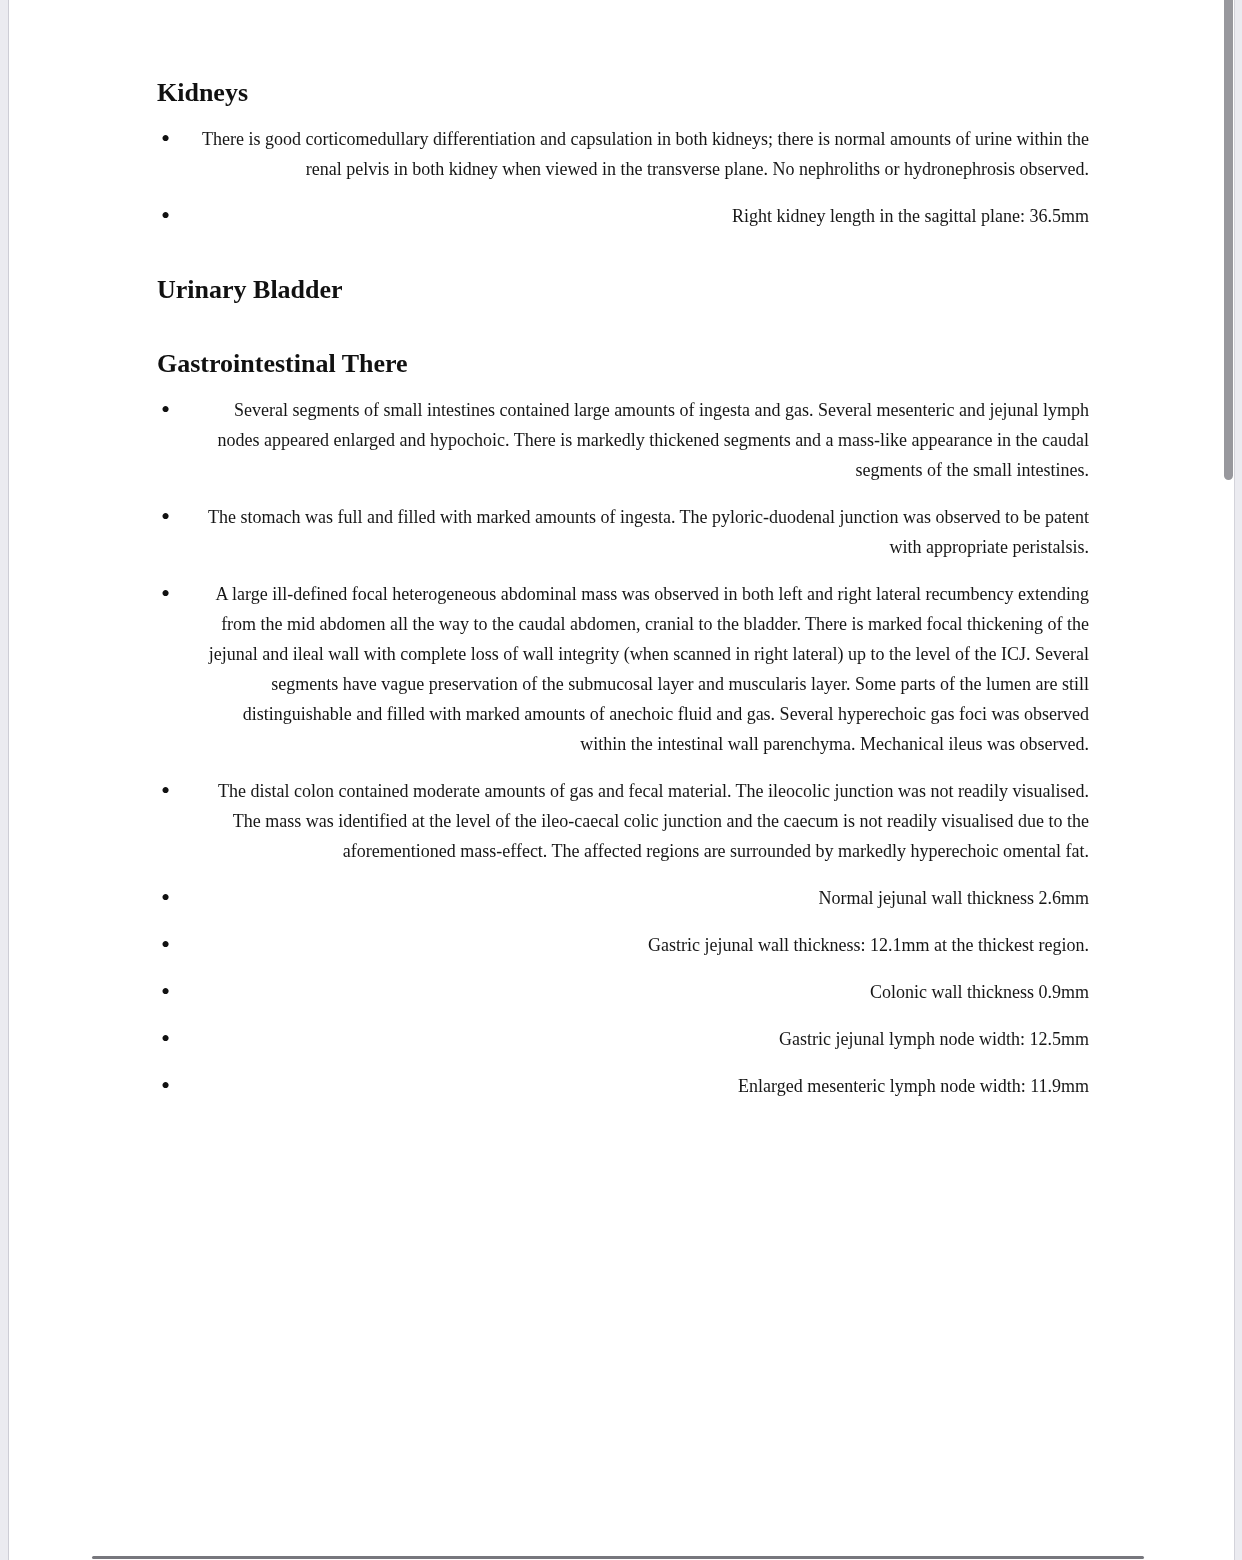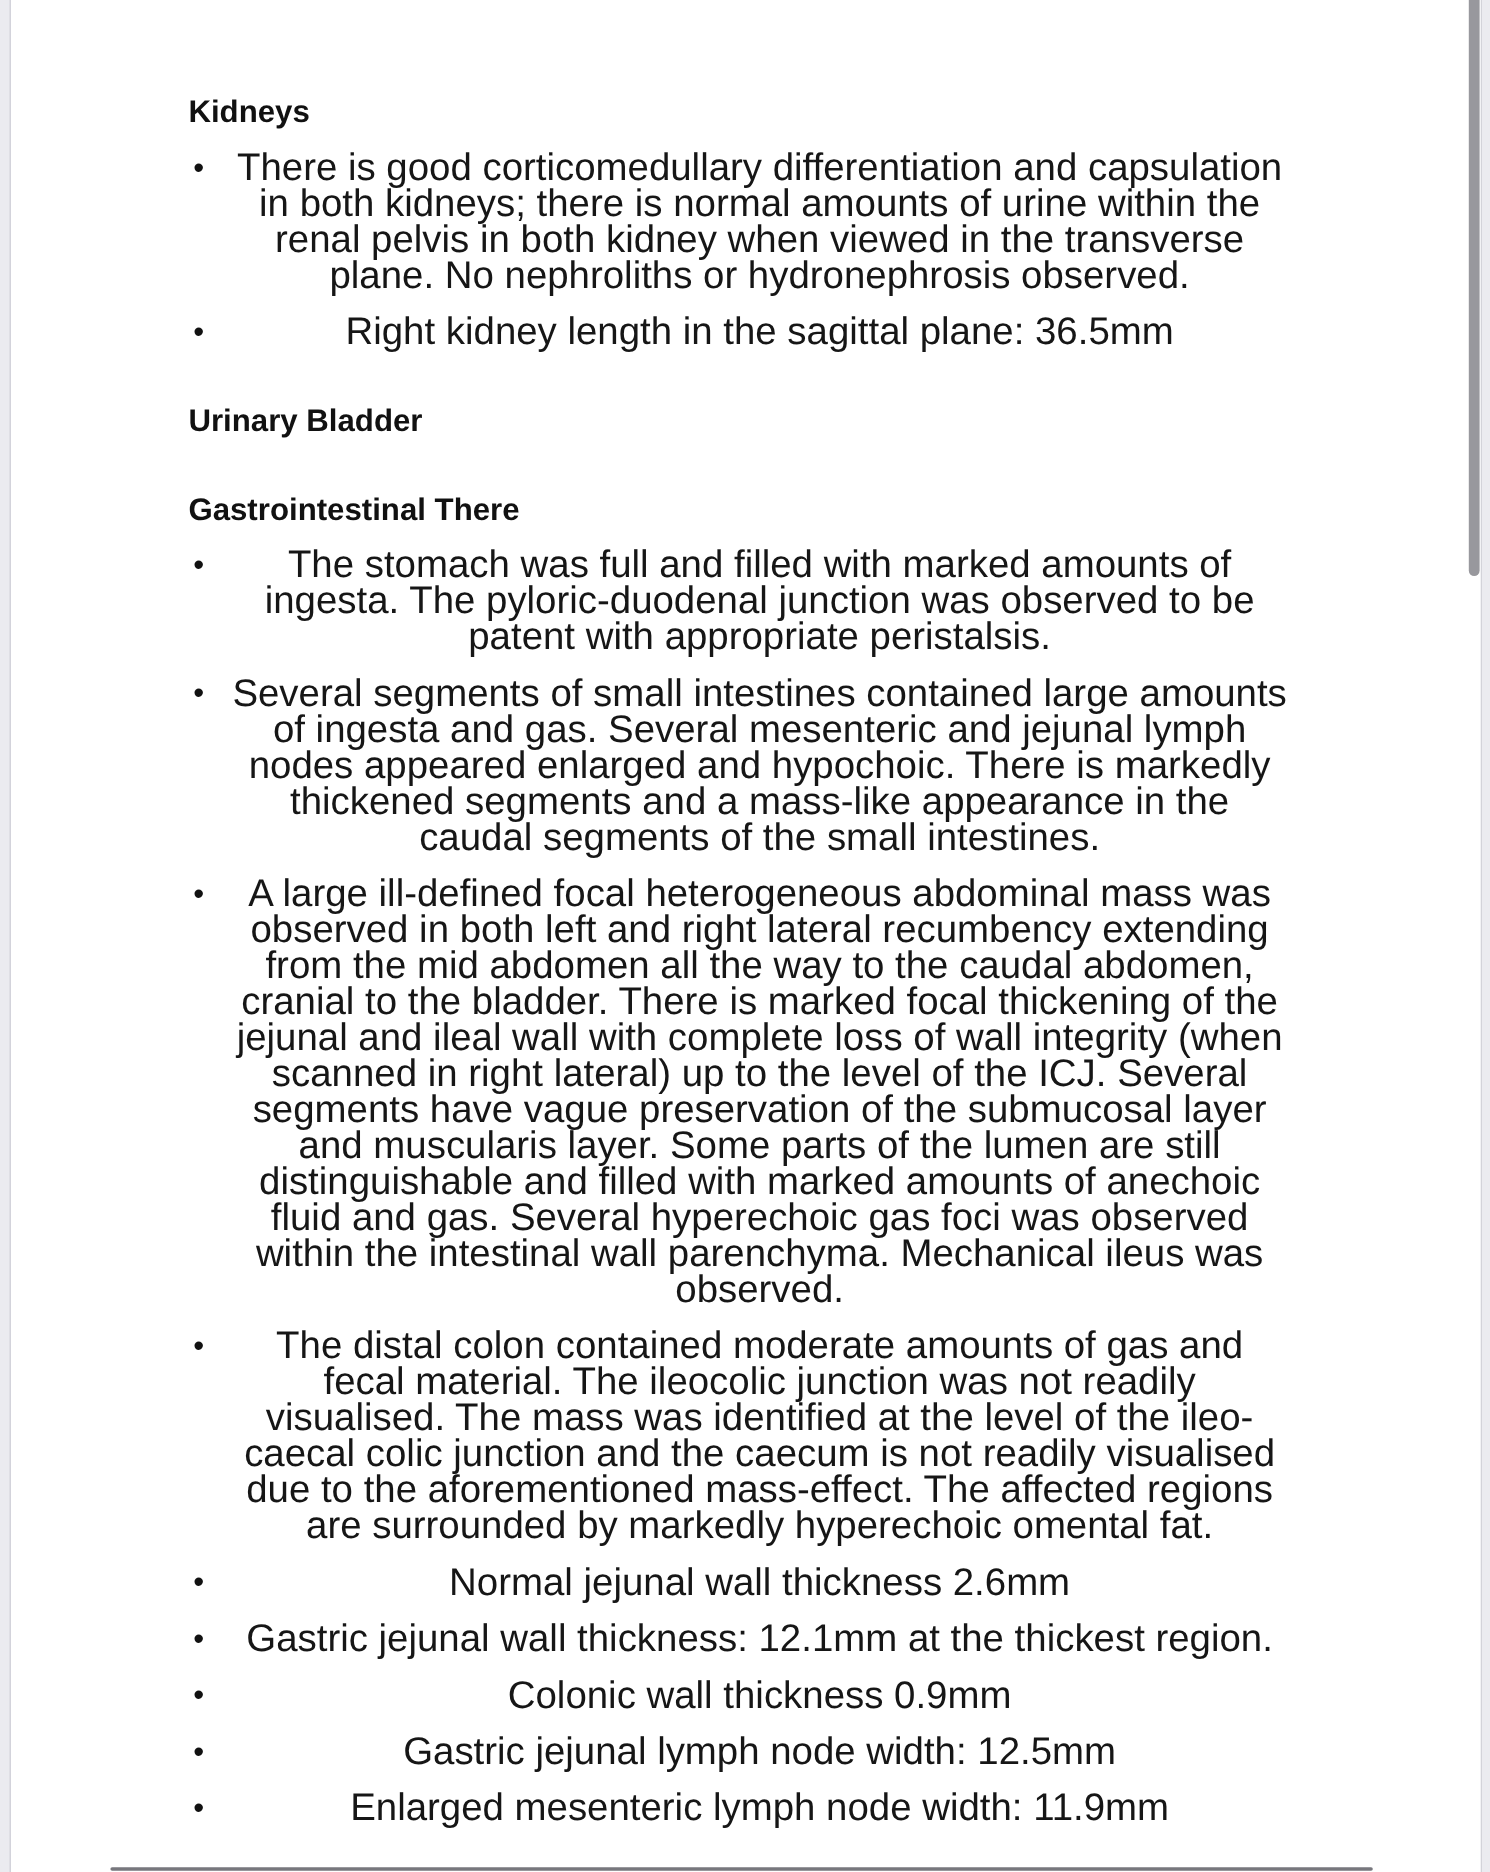--- a/index.html
+++ b/index.html
@@ -6,21 +6,21 @@
   html, body {
     margin: 0; padding: 0;
     width: 1242px; height: 1560px;
     background: #ffffff;
     overflow: hidden;
   }
   .screen {
     position: relative;
     width: 1242px; height: 1560px;
     background: #ffffff;
-    font-family: Liberation Sans, sans-serif;
+    font-family: Liberation Serif, serif;
     color: #161616;
   }
   .left-gutter {
     position: absolute; left: 0; top: 0;
     width: 9px; height: 1560px;
     background: #ebebf0;
     border-right: 1px solid #cdcdd5;
   }
   .right-gutter {
     position: absolute; right: 0; top: 0;
@@ -44,25 +44,25 @@
     margin: 44px 0 16px 0;
     color: #111111;
   }
   .report-section:first-child .section-heading { margin-top: 0; }
   .bullet-list {
     list-style: none;
     margin: 0; padding: 0;
   }
   .bullet-list li {
     position: relative;
-    font-size: 32px;
+    font-size: 18px;
     line-height: 30px;
-    margin: 0 16px 17px 0;
+    margin: 0 0 17px 0;
     padding-left: 36px;
-    text-align: center;
+    text-align: right;
   }
   .bullet-list li::before {
     content: "\2022";
     position: absolute;
     left: 4px; top: 0;
     font-size: 26px;
     line-height: 30px;
     color: #111111;
   }
   .scrollbar-thumb {
@@ -95,22 +95,22 @@
             <li>There is good corticomedullary differentiation and capsulation in both kidneys; there is normal amounts of urine within the renal pelvis in both kidney when viewed in the transverse plane. No nephroliths or hydronephrosis observed.</li>
             <li>Right kidney length in the sagittal plane: 36.5mm</li>
           </ul>
         </section>
         <section class="report-section">
           <h2 class="section-heading">Urinary Bladder</h2>
         </section>
         <section class="report-section">
           <h2 class="section-heading">Gastrointestinal There</h2>
           <ul class="bullet-list">
+            <li>Several segments of small intestines contained large amounts of ingesta and gas. Several mesenteric and jejunal lymph nodes appeared enlarged and hypochoic. There is markedly thickened segments and a mass-like appearance in the caudal segments of the small intestines.</li>
             <li>The stomach was full and filled with marked amounts of ingesta. The pyloric-duodenal junction was observed to be patent with appropriate peristalsis.</li>
-            <li>Several segments of small intestines contained large amounts of ingesta and gas. Several mesenteric and jejunal lymph nodes appeared enlarged and hypochoic. There is markedly thickened segments and a mass-like appearance in the caudal segments of the small intestines.</li>
             <li>A large ill-defined focal heterogeneous abdominal mass was observed in both left and right lateral recumbency extending from the mid abdomen all the way to the caudal abdomen, cranial to the bladder. There is marked focal thickening of the jejunal and ileal wall with complete loss of wall integrity (when scanned in right lateral) up to the level of the ICJ. Several segments have vague preservation of the submucosal layer and muscularis layer. Some parts of the lumen are still distinguishable and filled with marked amounts of anechoic fluid and gas. Several hyperechoic gas foci was observed within the intestinal wall parenchyma. Mechanical ileus was observed.</li>
             <li>The distal colon contained moderate amounts of gas and fecal material. The ileocolic junction was not readily visualised. The mass was identified at the level of the ileo-caecal colic junction and the caecum is not readily visualised due to the aforementioned mass-effect. The affected regions are surrounded by markedly hyperechoic omental fat.</li>
             <li>Normal jejunal wall thickness 2.6mm</li>
             <li>Gastric jejunal wall thickness: 12.1mm at the thickest region.</li>
             <li>Colonic wall thickness 0.9mm</li>
             <li>Gastric jejunal lymph node width: 12.5mm</li>
             <li>Enlarged mesenteric lymph node width: 11.9mm</li>
           </ul>
         </section>
       </div>

